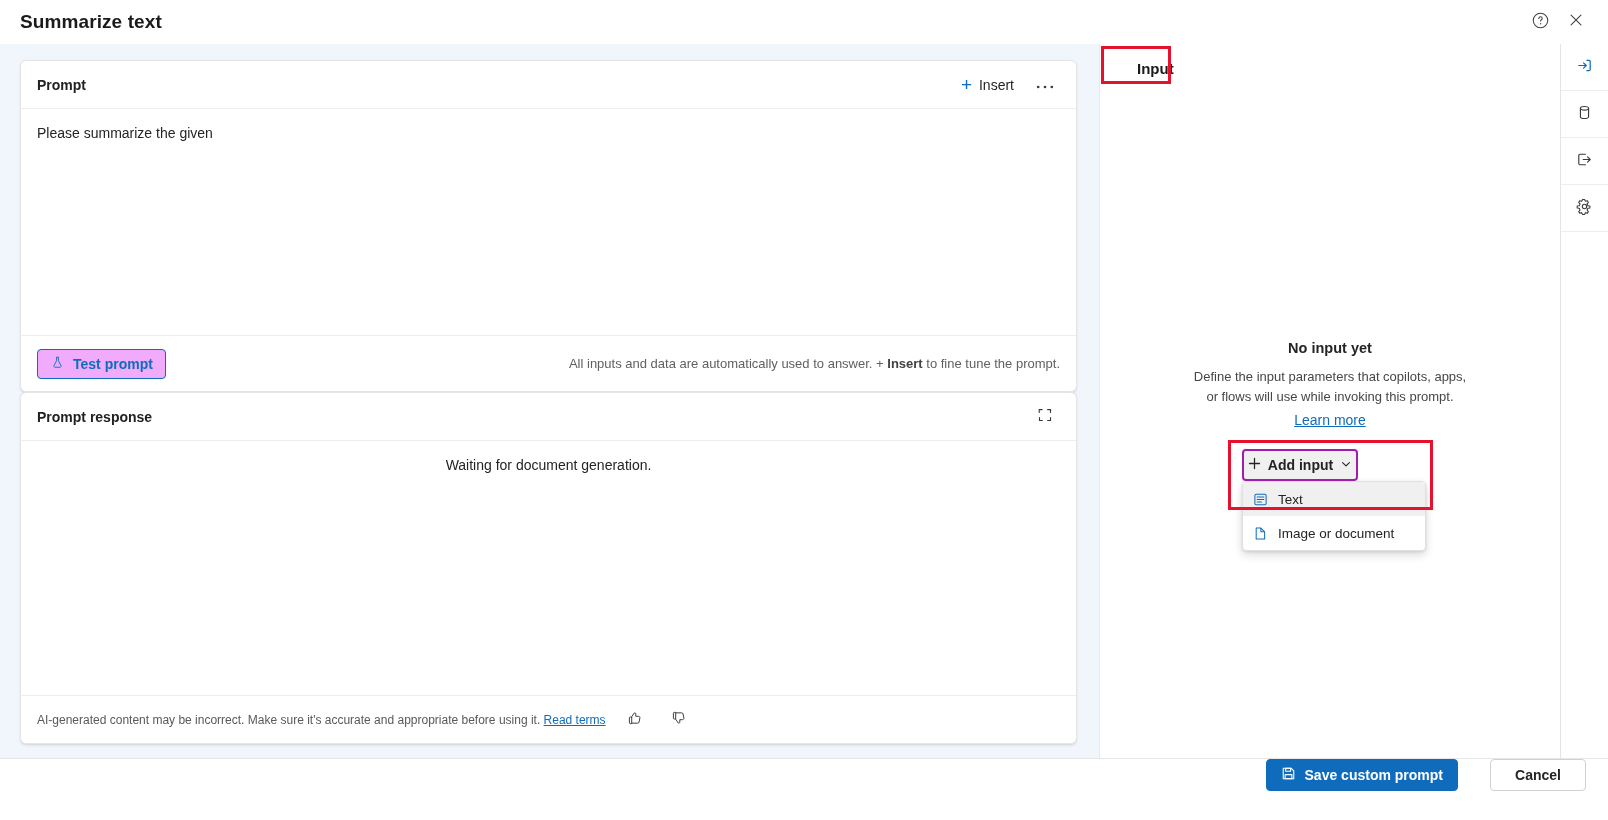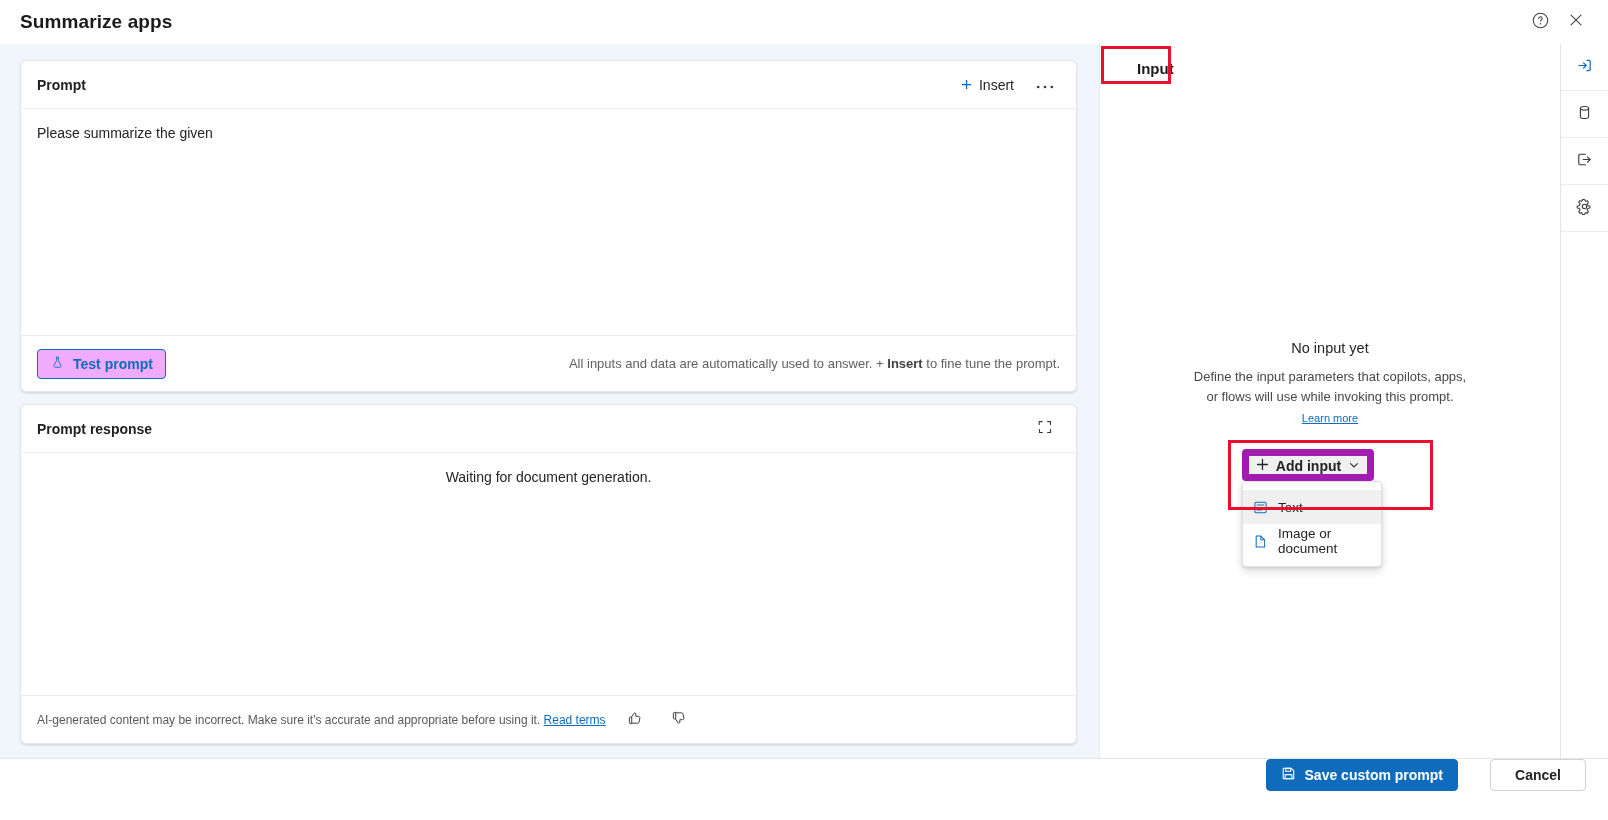--- a/index.html
+++ b/index.html
@@ -56,21 +56,20 @@
 
   
   .left-col {
     width: 1100px;
     flex: 0 0 1100px;
     background: #f1f6fd;
     border-right: 1px solid #e6eaef;
     padding: 16px 22px 0 20px;
     display: flex;
     flex-direction: column;
-    gap: 12px;
     overflow: hidden;
   }
   .card {
     background: #ffffff;
     border: 1px solid #e6e6e6;
     border-radius: 6px;
     box-shadow: 0 1.2px 3px rgba(0,0,0,.07), 0 0.3px 0.9px rgba(0,0,0,.05);
     display: flex;
     flex-direction: column;
   }
@@ -203,66 +202,66 @@
   }
   .empty-state {
     position: absolute;
     left: 0; right: 0;
     top: 296px;
     text-align: center;
     padding: 0 40px;
   }
   .empty-title {
     font-size: 14.5px;
-    font-weight: 400;
+    font-weight: 700;
     color: #242424;
     margin-bottom: 11px;
   }
   .empty-desc {
     font-size: 13px;
     color: #474747;
     line-height: 20px;
   }
   .empty-link {
     display: inline-block;
     margin-top: 5px;
-    font-size: 11px;
+    font-size: 14px;
     color: #0f6cbd;
     text-decoration: underline;
     cursor: pointer;
   }
   .add-input-btn {
     position: absolute;
     left: 1242px;
     top: 455px;
-    width: 132px;
+    width: 116px;
     height: 32px;
     display: flex;
-    align-items: flex-end;
+    align-items: center;
     justify-content: center;
     gap: 7px;
     background: #f0f0f0;
-    border: 7px solid #a21caf;
+    border: 2px solid #a21caf;
     border-radius: 4px;
     font-size: 14px;
     font-weight: 600;
     color: #242424;
     cursor: pointer;
     z-index: 3;
   }
   .dropdown-menu {
     position: absolute;
     left: 1242px;
     top: 487px;
-    width: 140px;
+    width: 184px;
     background: #ffffff;
     border: 1px solid #e0e0e0;
     border-radius: 4px;
     box-shadow: 0 4px 10px rgba(0,0,0,.14), 0 1px 3px rgba(0,0,0,.10);
-    padding: 8px 0;
+    padding: 0 0;
     z-index: 2;
   }
   .menu-item {
     height: 34px;
     display: flex;
     align-items: center;
     gap: 10px;
     padding: 0 10px;
     font-size: 13.5px;
     color: #242424;
@@ -335,21 +334,21 @@
     font-family: "Liberation Sans", sans-serif;
     margin-left: 28px;
   }
 </style>
 </head>
 <body>
 
 <div class="app">
 
   <div class="titlebar">
-    <div class="titlebar-title">Summarize apps</div>
+    <div class="titlebar-title">Summarize text</div>
     <div class="titlebar-spacer"></div>
     <div class="titlebar-btn">
       <span>
         <svg width="19" height="19" viewBox="0 0 20 20" fill="none" stroke="#424242" stroke-width="1.1">
           <circle cx="10" cy="10" r="7.6"></circle>
           <path d="M8.2 7.9c0-1 .8-1.8 1.8-1.8s1.8.8 1.8 1.7c0 1.4-1.7 1.4-1.7 2.8" stroke-linecap="round"></path>
           <circle cx="10.1" cy="13.5" r=".75" fill="#424242" stroke="none"></circle>
         </svg>
       </span>
     </div>

